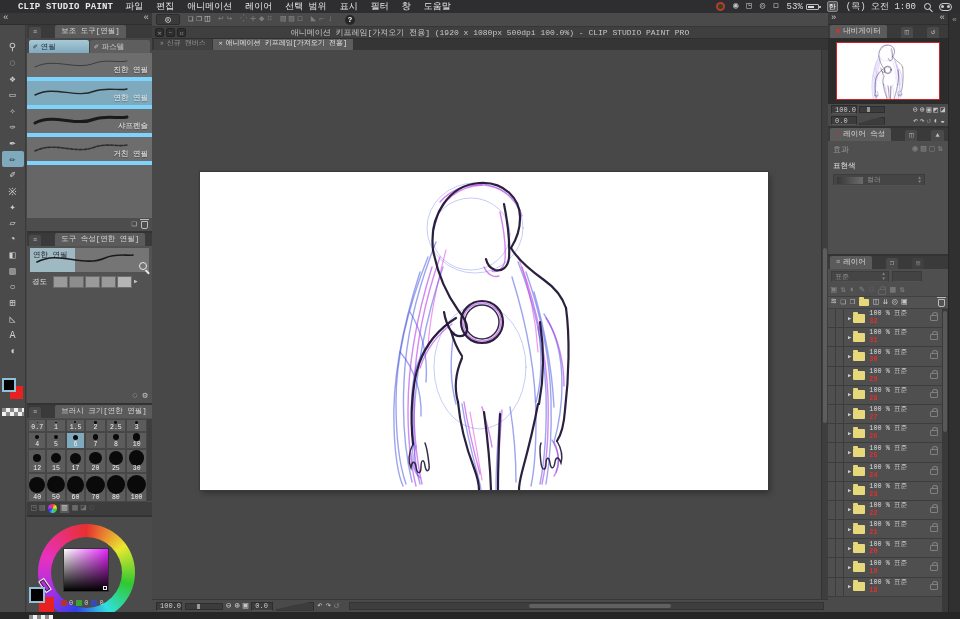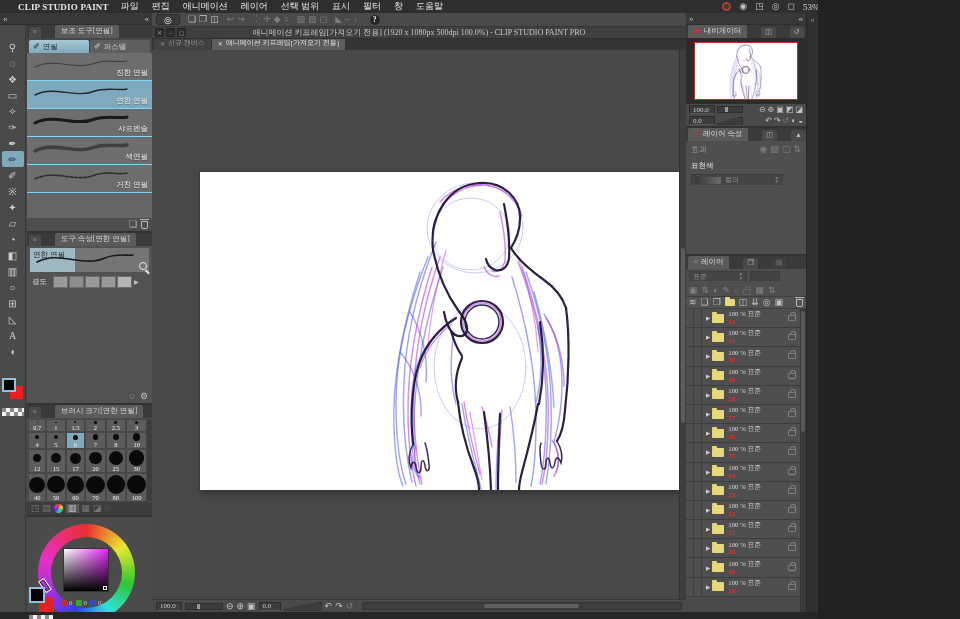--- a/index.html
+++ b/index.html
@@ -1,19 +1,19 @@
 <!DOCTYPE html>
 <html><head>
 <meta charset="utf-8">
 <style>
   * { margin:0; padding:0; box-sizing:border-box; }
   html,body { background:#222; }
   #screen {
-    position:relative; width:818px; height:619px; overflow:hidden;
-    background:#2a2a2a; font-family:Liberation Serif, serif;
+    position:relative; width:960px; height:619px; overflow:hidden;
+    background:#2a2a2a; font-family:Liberation Mono, monospace;
     color:#d6d6d6; font-size:8px; -webkit-font-smoothing:antialiased;
   }
   .ico { display:inline-flex; align-items:center; justify-content:center;
          color:#c4c4c4; font-size:9px; line-height:1; }
   .dim { opacity:.42; }
 
   
   #menubar { position:absolute; top:0; left:0; width:960px; height:13px;
     background:#2e2e30; display:flex; align-items:center; padding:0 8px;
     color:#e8e8e8; font-size:9px; z-index:50; }
@@ -72,21 +72,21 @@
   #lpanels { position:absolute; top:12px; left:27px; width:125px; bottom:0; display:flex; flex-direction:column; }
 
   
   #subtool { height:208px; background:#515151; display:flex; flex-direction:column; border-bottom:2px solid #333; }
   #subtool-tabs { display:flex; height:15px; padding:2px 2px 0; gap:1px; background:#474747; }
   .st-tab { flex:1; display:flex; align-items:center; gap:3px; font-size:7.5px; padding:0 4px;
     background:#5e5e5e; color:#ccc; border-radius:2px 2px 0 0; }
   .st-tab.selected { background:linear-gradient(#a8c9d6,#7fa9bd); color:#16242b; }
   .st-tab .nib { font-size:8px; }
   #brush-list { display:flex; flex-direction:column; }
-  .brush-row { height:28px; background:#6d6d6d; border-bottom:1px solid #7dd3fc; position:relative;padding-left:29px; }
+  .brush-row { height:28px; background:#6d6d6d; border-bottom:4px solid #7dd3fc; position:relative;padding-left:29px; }
   .brush-row.selected { background:#7fa9bd; }
   .brush-row svg { position:absolute; top:2px; left:4px; }
   .brush-row .bname { position:absolute; right:4px; bottom:2px; font-size:7.5px; color:#f0f0f0; text-shadow:0 1px 1px rgba(0,0,0,.4); }
   .brush-row path { fill:none; stroke:#1a1a1a; stroke-linecap:round; }
   .brush-row.s1 path { stroke-width:.9; opacity:.65; }
   .brush-row.s2 path { stroke-width:1.4; opacity:.9; }
   .brush-row.s3 path { stroke-width:3; }
   .brush-row.s4 path { stroke-width:3.4; opacity:.55; }
   .brush-row.s5 path { stroke-width:1.6; opacity:.75; stroke-dasharray:3 1.5; }
   #subtool-fill { flex:1; background:#666; }
@@ -454,26 +454,20 @@
               <path d="M4,12 C24,2 44,16 64,8 C76,4 88,8 96,6"></path>
             </svg>
             <span class="bname">연한 연필</span>
           </div>
             <div class="brush-row s3">
             <svg width="100" height="18" viewBox="0 0 100 18">
               <path d="M4,12 C24,2 44,16 64,8 C76,4 88,8 96,6"></path>
             </svg>
             <span class="bname">샤프펜슬</span>
           </div>
-            <div class="brush-row s4">
-            <svg width="100" height="18" viewBox="0 0 100 18">
-              <path d="M4,12 C24,2 44,16 64,8 C76,4 88,8 96,6"></path>
-            </svg>
-            <span class="bname">색연필</span>
-          </div>
             <div class="brush-row s5">
             <svg width="100" height="18" viewBox="0 0 100 18">
               <path d="M4,12 C24,2 44,16 64,8 C76,4 88,8 96,6"></path>
             </svg>
             <span class="bname">거친 연필</span>
           </div>
           </div>
         <div id="subtool-fill"></div>
         <div id="subtool-foot">
           <span class="ico">❏</span>

